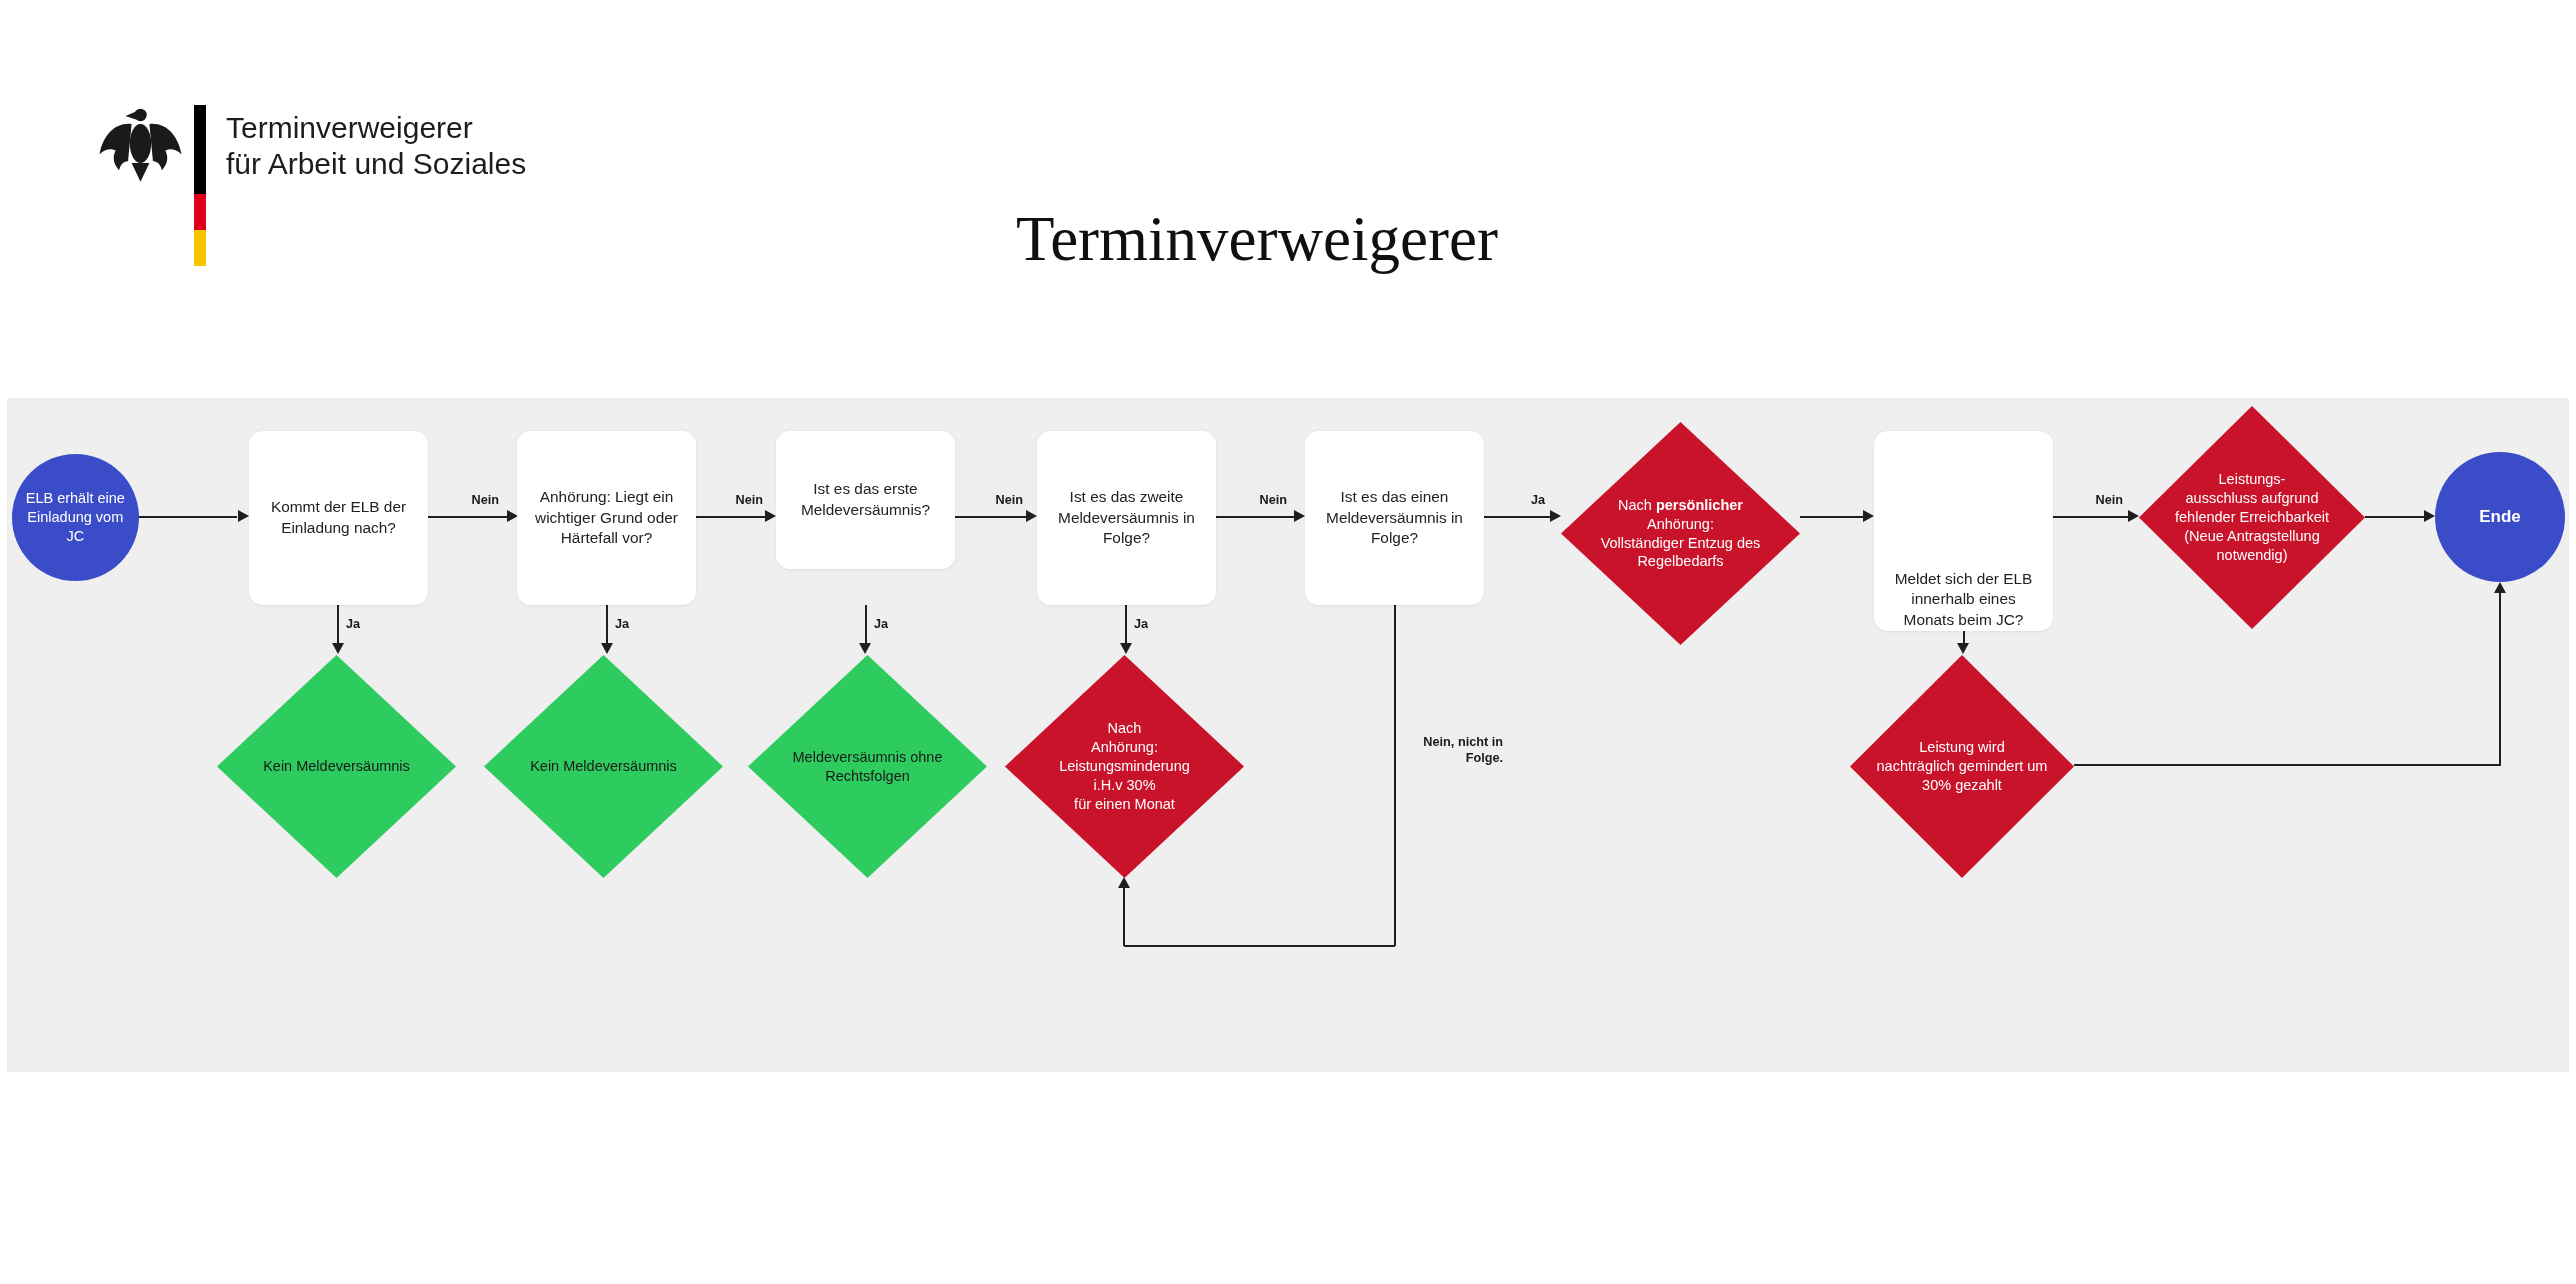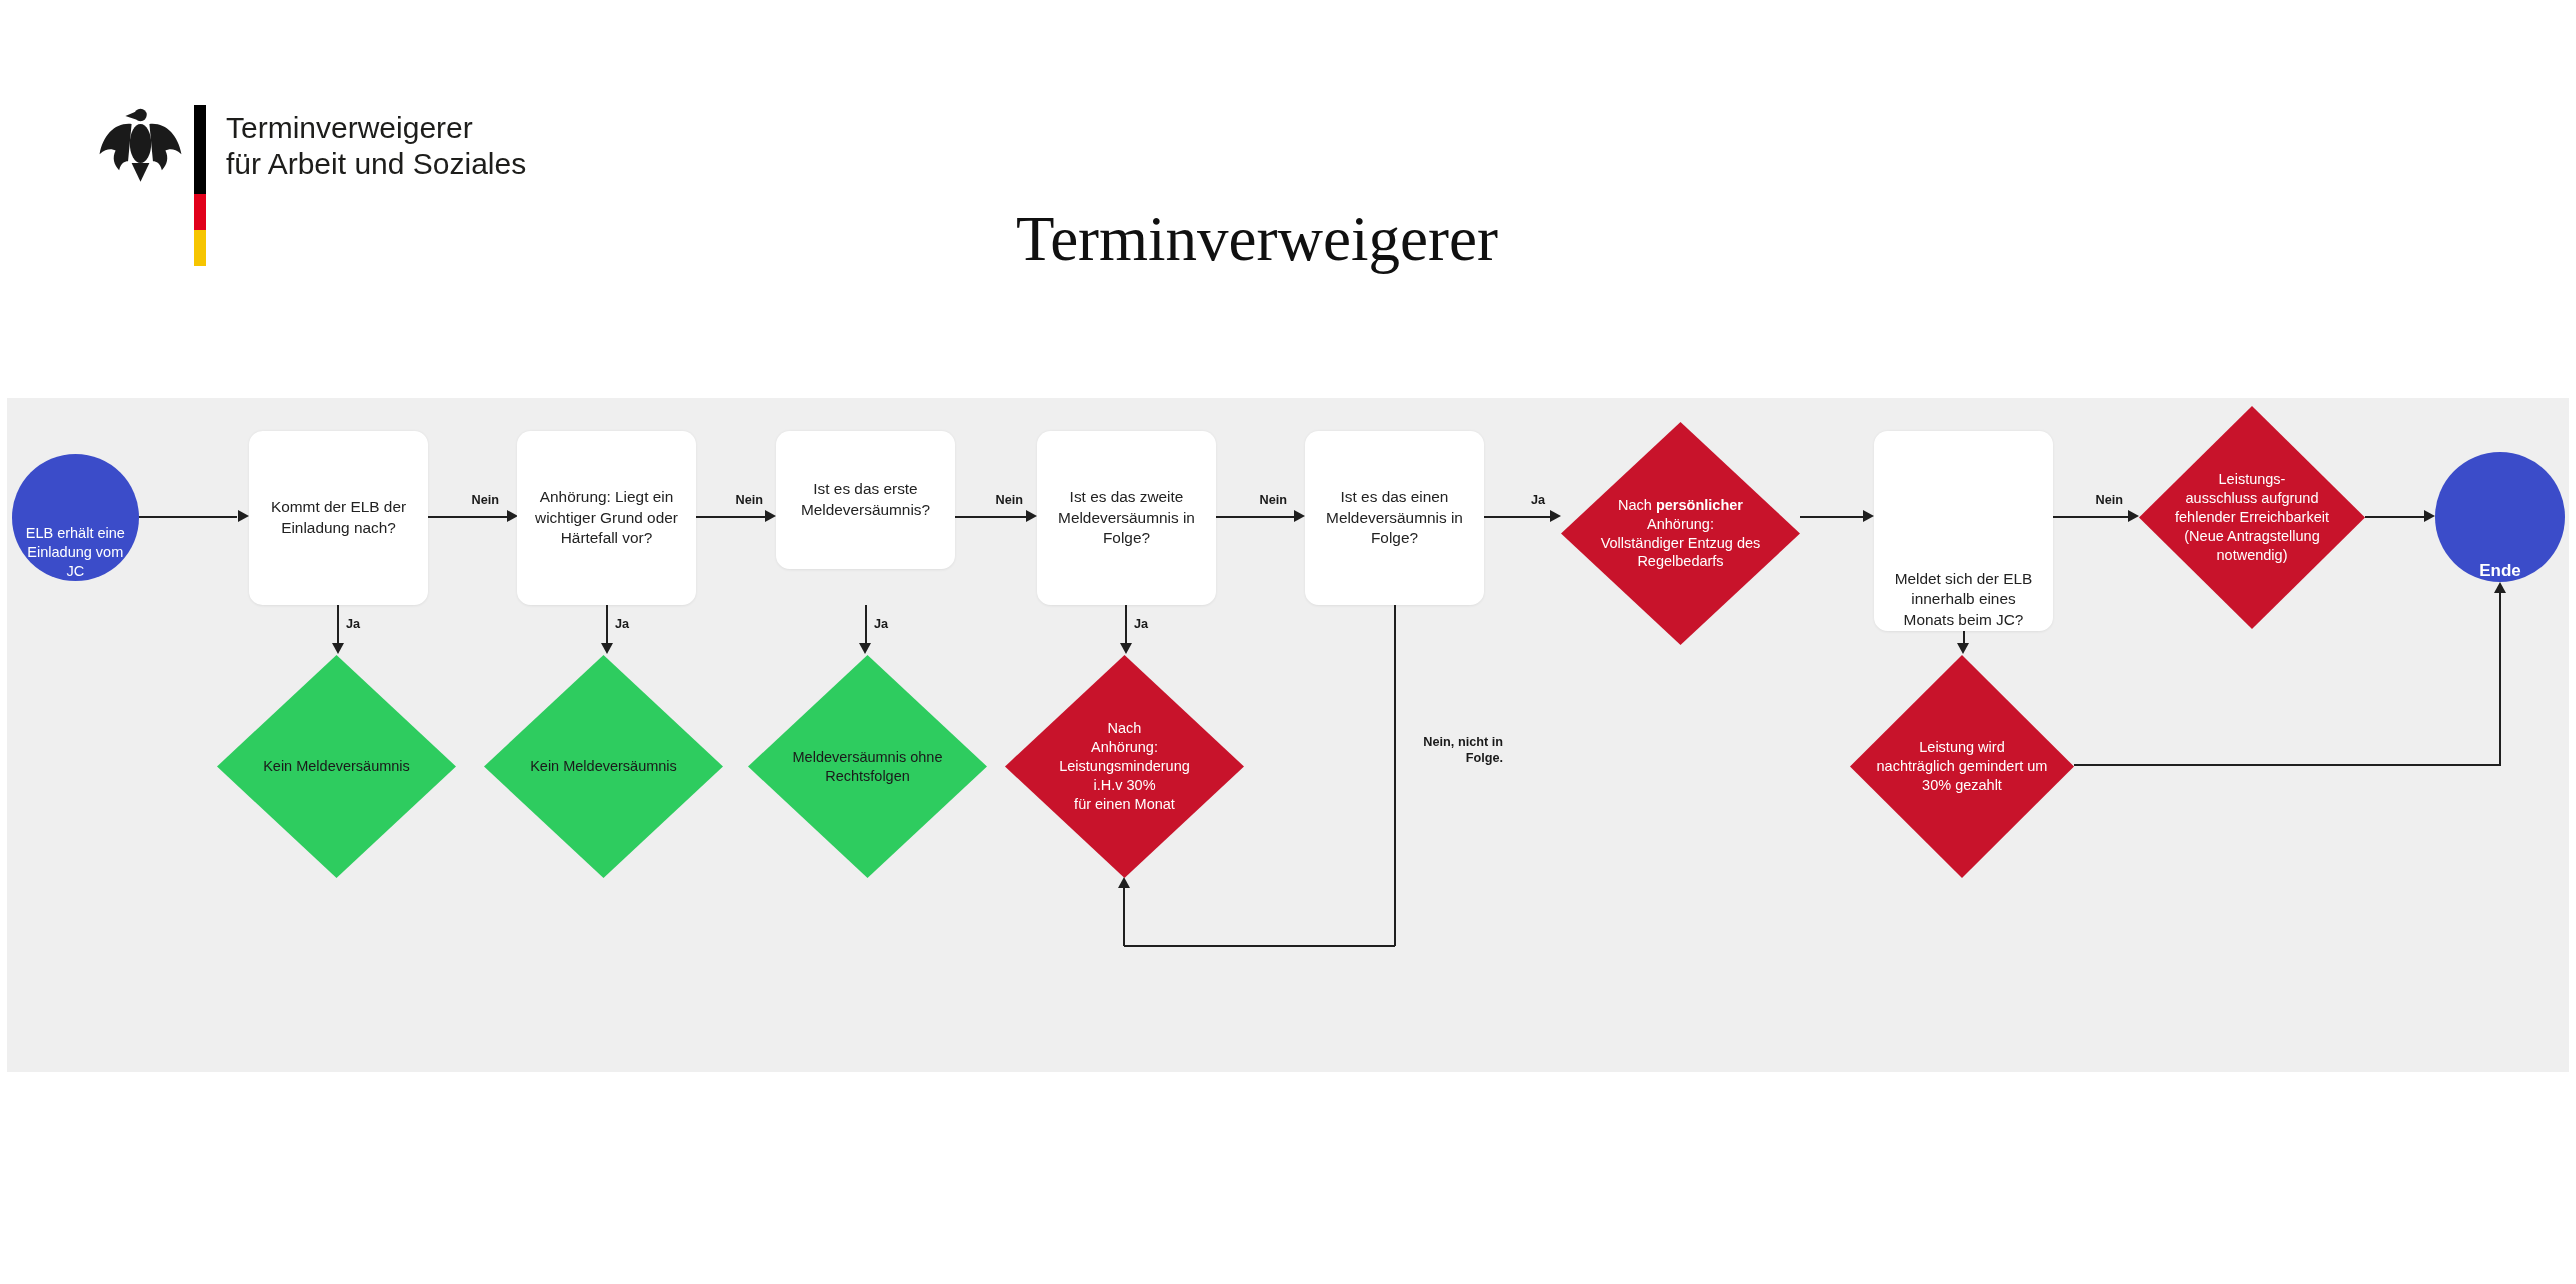--- a/index.html
+++ b/index.html
@@ -19,21 +19,21 @@
 
   
   .canvas{position:absolute;left:7.2px;top:398px;width:2562px;height:674px;background:var(--canvas,#efefef);}
 
   
   .node{position:absolute;display:flex;align-items:center;justify-content:center;text-align:center;box-sizing:border-box;}
   .ntext{display:block;white-space:pre-line;}
   .qbox{background:#ffffff;border-radius:13.6px;font-size:15.4px;line-height:1.35;color:#222222;
     box-shadow:0 0.9px 2.7px rgba(0,0,0,0.07);padding:0 11px;}
   .qbox .ntext{width:159px;}
-  .circle{border-radius:50%;background:var(--blue,#3b4cc9);color:#ffffff;font-size:14.5px;line-height:1.3;align-items:flex-end;}
+  .circle{border-radius:50%;background:var(--blue,#3b4cc9);color:#ffffff;font-size:14.5px;line-height:1.3;}
   .circle .ntext{width:107px;}
   .diamond{clip-path:polygon(50% 0,100% 50%,50% 100%,0 50%);font-size:14.5px;line-height:1.3;}
   .diamond .ntext{width:92%;}
   .dgreen{background:var(--green,#2ecc5f);color:#1a1a1a;}
   .dred{background:var(--red,#c8132b);color:#ffffff;}
   .ende-text{font-size:17px;font-weight:bold;}
 
   
   .hline{position:absolute;height:1.8px;background:var(--line,#1f1f1f);}
   .vline{position:absolute;width:1.8px;background:var(--line,#1f1f1f);}

